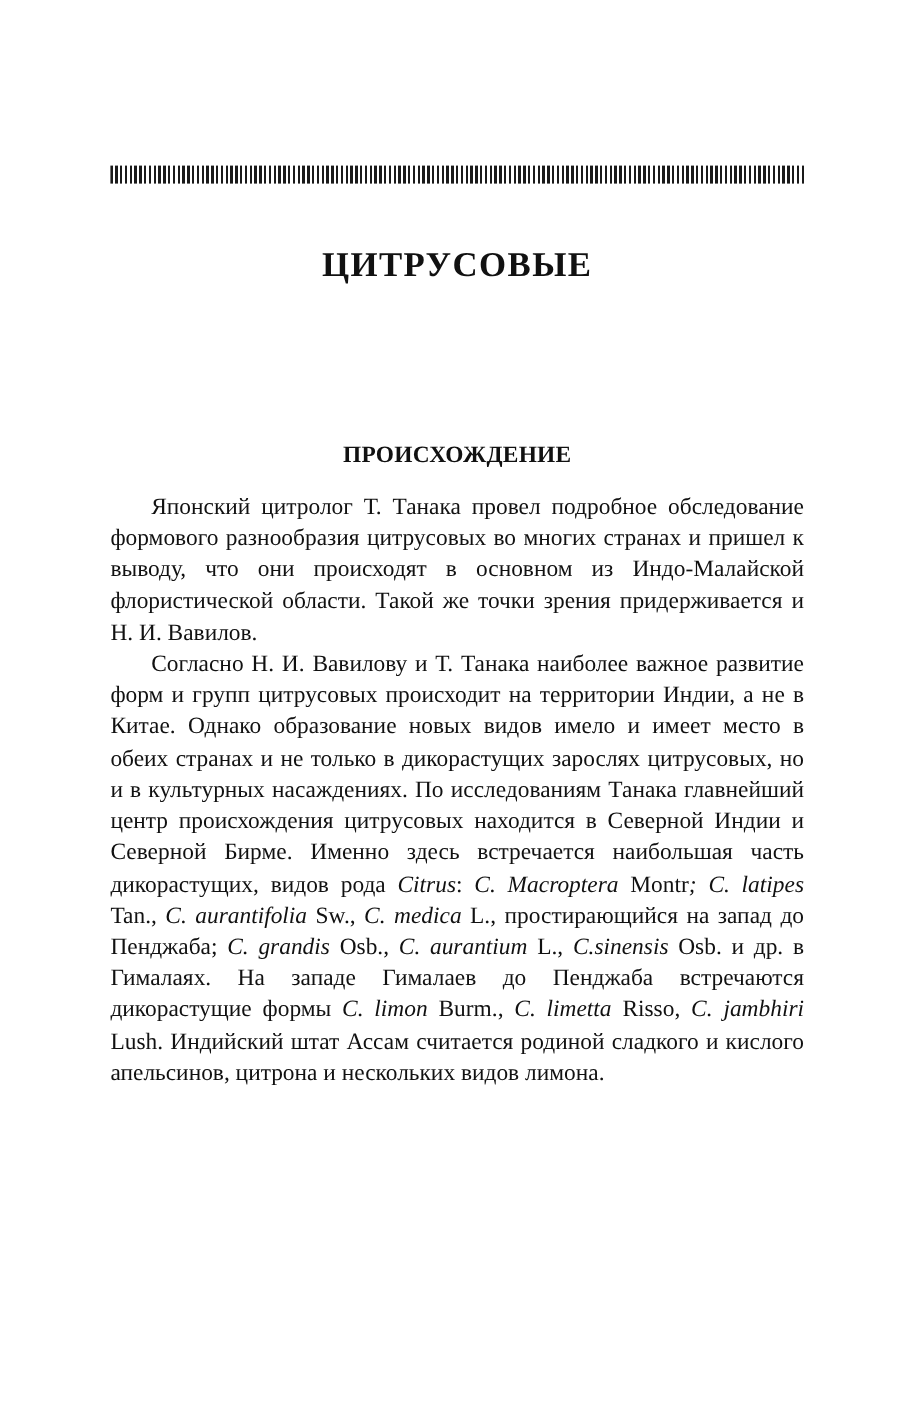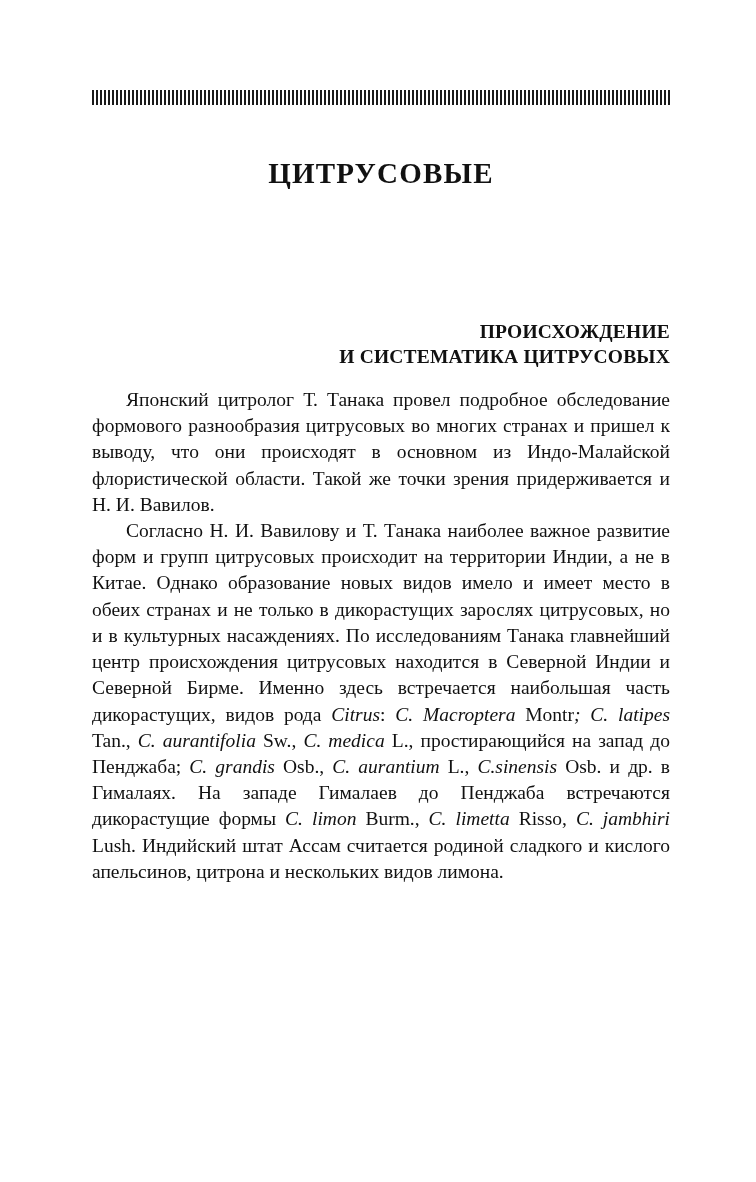--- a/index.html
+++ b/index.html
@@ -13,20 +13,21 @@
     font-family: "Liberation Serif", serif;
     color: #111111;
     overflow: hidden;
   }
   .page {
     position: relative;
     width: 756px;
     height: 1056px;
     box-sizing: border-box;
     padding: 0;
+    margin-top: 48px;
   }
   .content {
     position: absolute;
     left: 92px;
     top: 90px;
     width: 578px;
   }
   
   .top-rule {
     width: 578px;
@@ -42,21 +43,21 @@
   .chapter-title {
     margin-top: 52px;
     text-align: center;
     font-size: 29px;
     font-weight: bold;
     letter-spacing: 1.2px;
     font-family: "Liberation Serif", serif;
   }
   .section-title {
     margin-top: 130px;
-    text-align: right;
+    text-align: center;
     font-size: 19.5px;
     font-weight: bold;
     line-height: 1.28;
     letter-spacing: 0.2px;
   }
   .section-title .line2 {
     display: block;
   }
   .body-text {
     margin-top: 17px;
@@ -87,21 +88,20 @@
 
 <div class="page">
   <div class="content">
 
     <div class="top-rule"></div>
 
     <h1 class="chapter-title">ЦИТРУСОВЫЕ</h1>
 
     <h2 class="section-title">
       <span class="line1">ПРОИСХОЖДЕНИЕ</span>
-      <span class="line2">И СИСТЕМАТИКА ЦИТРУСОВЫХ</span>
     </h2>
 
     <div class="body-text">
 
 
       <p><span>Японский цитролог Т. Танака провел подробное обследование формового разнообразия цитрусовых во многих странах и пришел к выводу, что они происходят в основном из Индо-Малайской флористической области. Такой же точки зрения придерживается и Н. И. Вавилов.</span></p>
 
       <p><span>Согласно Н. И. Вавилову и Т. Танака наиболее важное развитие форм и групп цитрусовых происходит на территории Индии, а не в Китае. Однако образование новых видов имело и имеет место в обеих странах и не только в дикорастущих зарослях цитрусовых, но и в культурных насаждениях. По исследованиям Танака главнейший центр происхождения цитрусовых находится в Северной Индии и Северной Бирме. Именно здесь встречается наибольшая часть дикорастущих, видов рода <i class="ital">Citrus</i>: <i class="ital">C. Macroptera</i> Montr<i class="ital">; C. latipes</i> Tan., <i class="ital">C. aurantifolia</i> Sw., <i class="ital">C. medica</i> L., простирающийся на запад до Пенджаба; <i class="ital">C. grandis</i> Osb., <i class="ital">C. aurantium</i> L., <i class="ital">C.sinensis</i> Osb. и др. в Гималаях. На западе Гималаев до Пенджаба встречаются дикорастущие формы <i class="ital">C. limon</i> Burm., <i class="ital">C. limetta</i> Risso, <i class="ital">C. jambhiri</i> Lush. Индийский штат Ассам считается родиной сладкого и кислого апельсинов, цитрона и нескольких видов лимона.</span></p>
 
     </div>

